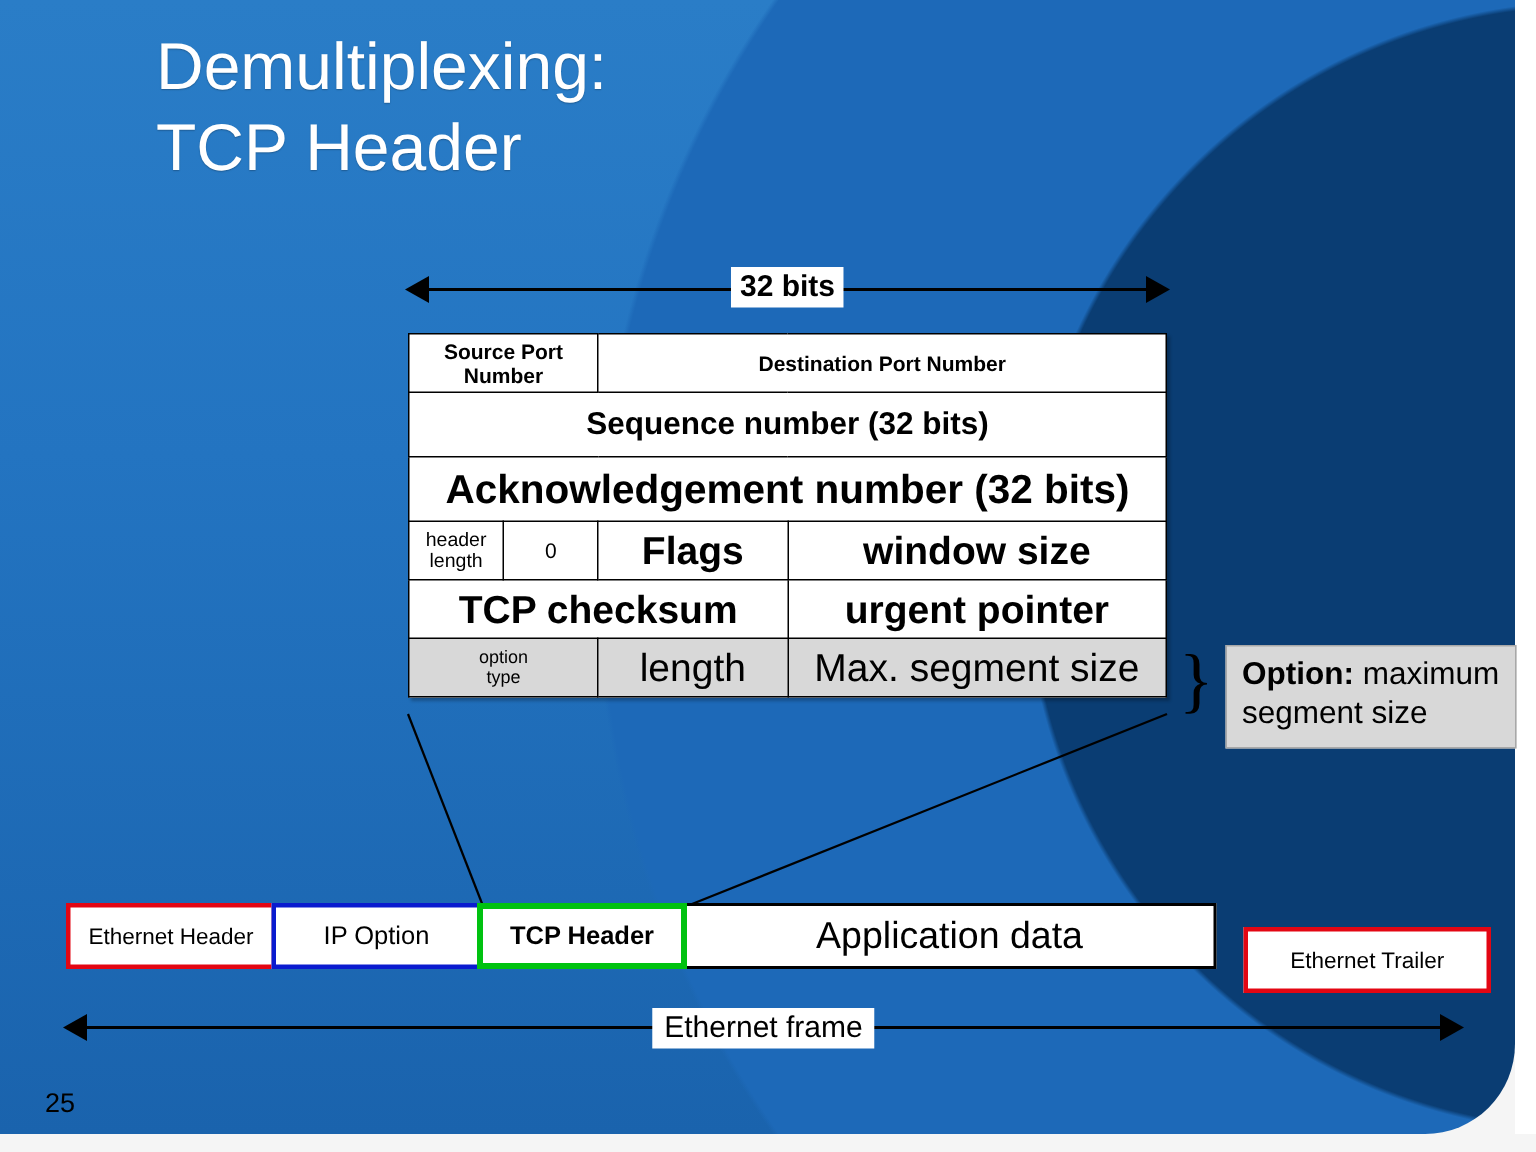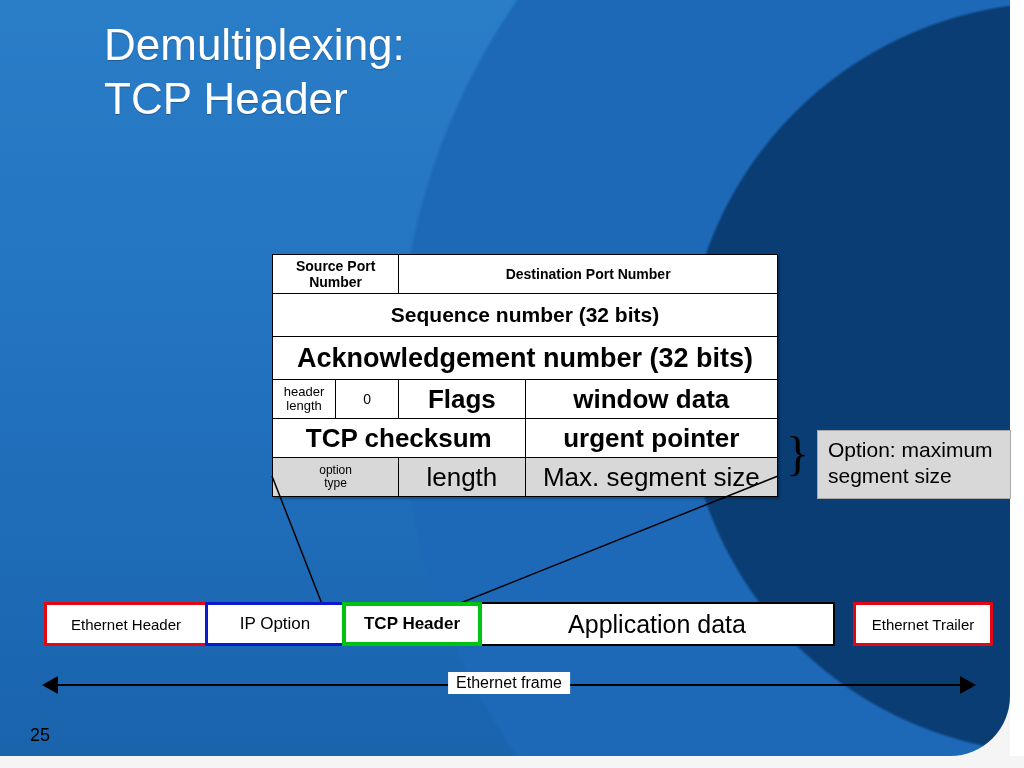--- a/index.html
+++ b/index.html
@@ -88,21 +88,20 @@
 
   
   .hdr {
     position: absolute;
     left: 272px;
     top: 222px;
     width: 506px;
     border-collapse: collapse;
     background: #ffffff;
     box-shadow: 2px 2px 2px rgba(0,0,0,0.25);
-    margin-top: 32px;
   }
   .hdr td {
     border: 1.5px solid #000;
     text-align: center;
     font-size: 26px;
     height: 38px;
     padding: 0 4px;
   }
   .hdr .bold { font-weight: 700; }
   .hdr .small { font-size: 14px; }
@@ -124,21 +123,21 @@
     position: absolute;
     left: 817px;
     top: 430px;
     width: 172px;
     padding: 6px 10px 8px 10px;
     background: #d8d8d8;
     border: 1px solid #a8a8a8;
     font-size: 21px;
     line-height: 1.25;
   }
-  .option-box b { font-weight: 400; }
+  .option-box b { font-weight: 700; }
 
   
   .guides {
     position: absolute;
     left: 0;
     top: 0;
     width: 1010px;
     height: 756px;
     pointer-events: none;
   }
@@ -154,25 +153,25 @@
     font-size: 17px;
   }
   .frame > div {
     display: flex;
     align-items: center;
     justify-content: center;
     background: #ffffff;
     box-sizing: border-box;
     height: 44px;
   }
-  .seg-eth-h { width: 164px; border: 3px solid #e30613; }
+  .seg-eth-h { width: 140px; border: 3px solid #e30613; }
   .seg-ip    { width: 140px; border: 3px solid #0a1bcf; margin-left: -3px; }
   .seg-tcp   { width: 140px; border: 4px solid #00c210; margin-left: -3px; position: relative; z-index: 2; font-weight:700; }
   .seg-app   { width: 356px; border: 2px solid #000; margin-left: -3px; font-size: 25px; }
-  .seg-eth-t { width: 140px; border: 3px solid #e30613; margin-left: 18px; font-size: 15px;}
+  .seg-eth-t { width: 165px; border: 3px solid #e30613; margin-left: 18px; font-size: 15px; margin-top: 16px;}
   .seg-eth-h, .seg-eth-t { font-size: 15px; }
 
   
   .eframe-wrap {
     position: absolute;
     left: 44px;
     top: 670px;
     width: 930px;
     height: 40px;
   }
@@ -194,34 +193,40 @@
   }
   .ef-arrow-l { left: -2px; border-right: 16px solid #000; }
   .ef-arrow-r { right: -2px; border-left: 16px solid #000; }
   .eframe-label {
     position: absolute;
     left: 50%;
     top: 2px;
     transform: translateX(-50%);
     background: #ffffff;
     padding: 2px 8px;
-    font-size: 16px;
+    font-size: 20px;
   }
 </style>
 </head>
 <body>
 
 <div class="slide">
   <div class="edge-right"></div>
 
   <div class="title">
     <span>Demultiplexing:</span><br>
     <span>TCP Header</span>
   </div>
 
+  <div class="bits-wrap">
+    <div class="bits-arrow-line"></div>
+    <div class="bits-arrow-l"></div>
+    <div class="bits-arrow-r"></div>
+    <div class="bits-label">32 bits</div>
+  </div>
 
   <table class="hdr">
     <colgroup>
       <col style="width:12.5%">
         <col style="width:12.5%">
         <col style="width:25%">
         <col style="width:50%">
     </colgroup>
     <tbody>
         <tr>
@@ -232,21 +237,21 @@
       <td colspan="4" class="bold" style="font-size:21px">Sequence number (32 bits)</td>
     </tr>
     <tr class="tall">
       <td colspan="4" class="bold" style="font-size:27px">Acknowledgement number (32 bits)</td>
     </tr>
     <tr>
       <td class="smaller" style="white-space:pre-line">header
 length</td>
       <td class="small">0</td>
       <td class="bold">Flags</td>
-      <td class="bold">window data</td>
+      <td class="bold">window size</td>
     </tr>
     <tr>
       <td colspan="3" class="bold">TCP checksum</td>
       <td class="bold">urgent pointer</td>
     </tr>
     <tr>
       <td colspan="2" class="grey smaller" style="white-space:pre-line;font-size:12px">option
 type</td>
       <td class="grey">length</td>
       <td class="grey">Max. segment size</td>

